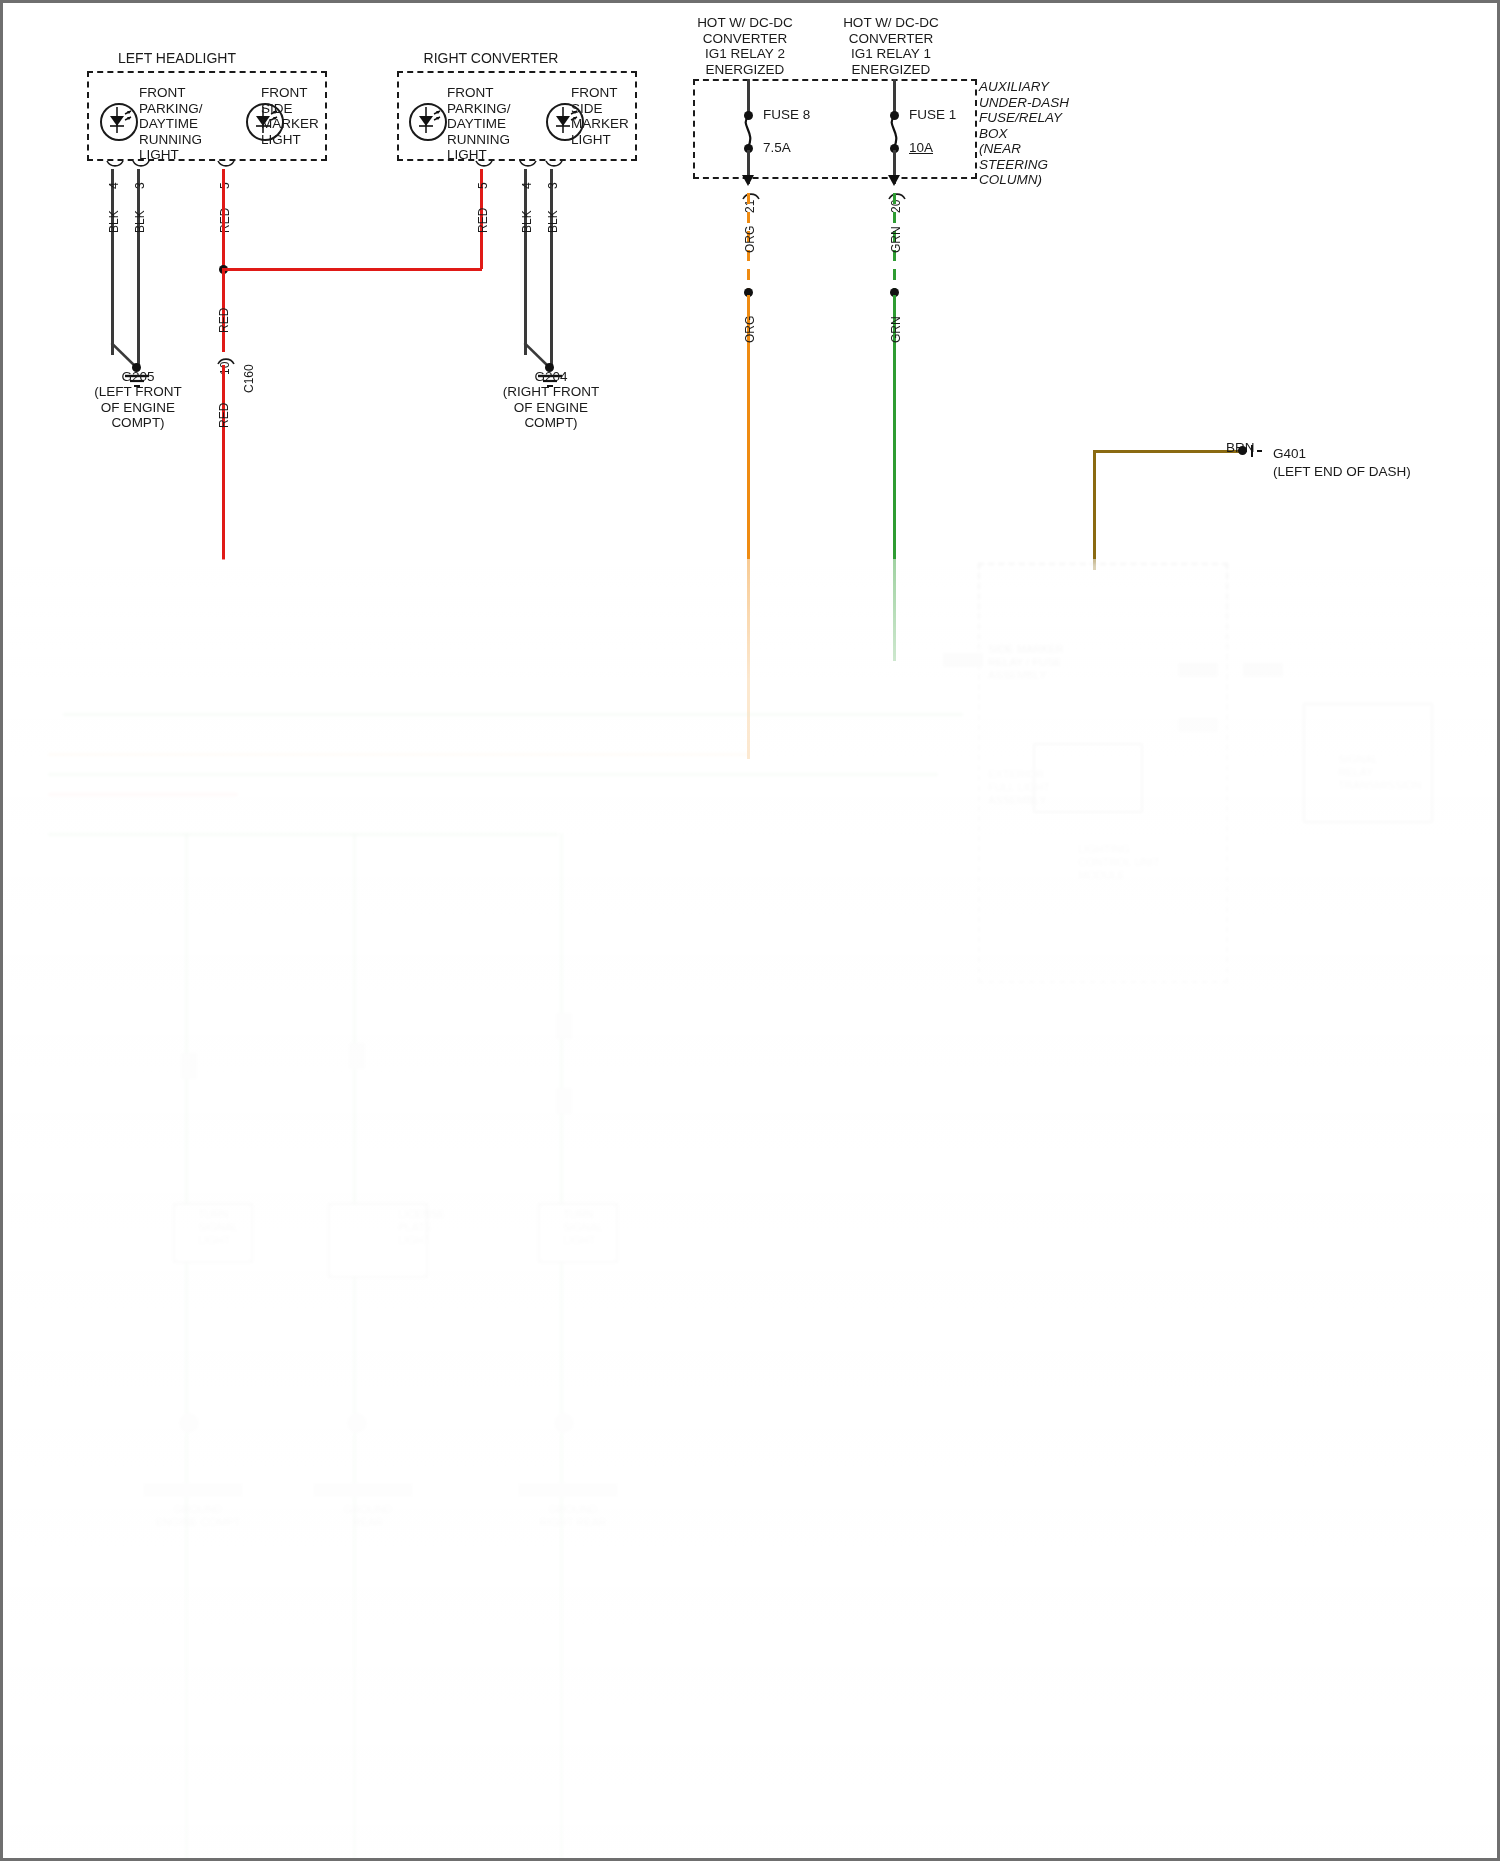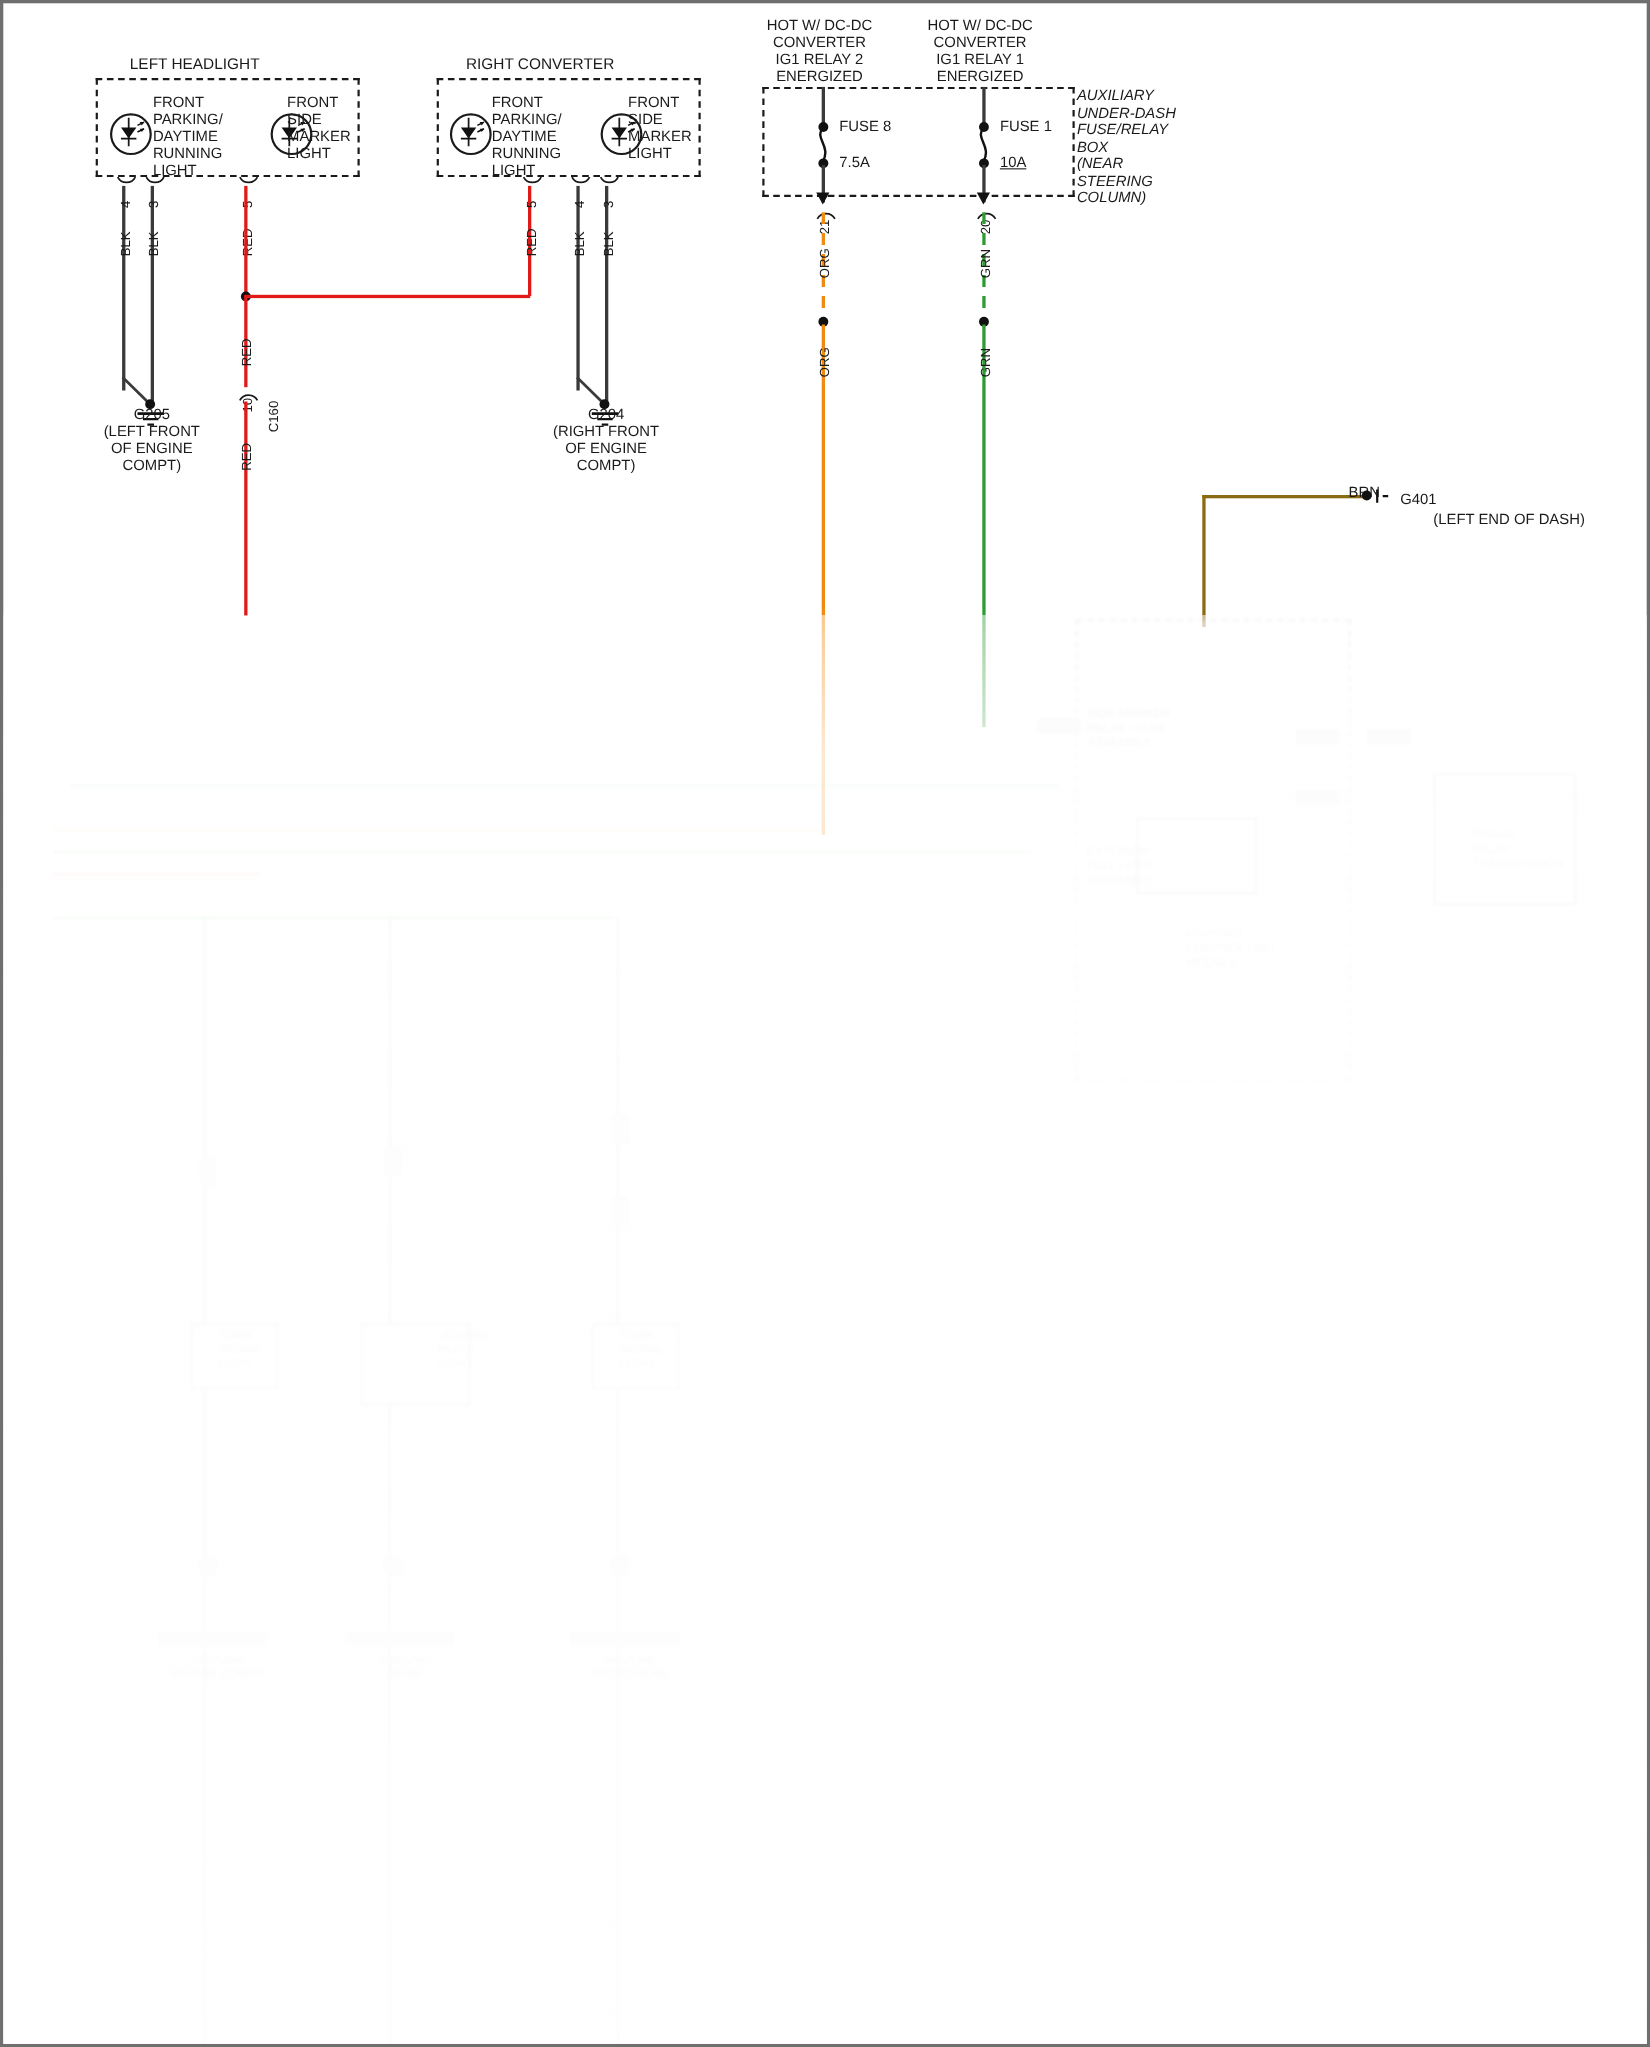--- a/index.html
+++ b/index.html
@@ -254,21 +254,21 @@
 
   <div class="wire h brn" style="left:1090px;top:447px;width:148px;"></div>
   <div class="wire v brn" style="left:1090px;top:447px;height:120px;"></div>
   <div class="t" style="left:1200px;top:437px;margin-left:23px;">BRN</div>
   <div class="dot" style="left:1235px;top:443px;"></div>
   <svg style="position:absolute;left:1246px;top:440px;width:18px;height:16px;" viewBox="0 0 18 16">
     <line x1="3" y1="2" x2="3" y2="14" stroke="#111" stroke-width="2"></line>
     <line x1="8" y1="8" x2="13" y2="8" stroke="#111" stroke-width="2"></line>
   </svg>
   <div class="t" style="left:1270px;top:443px;">G401</div>
-  <div class="t" style="left:1300px;top:461px;">(LEFT END OF DASH)</div>
+  <div class="t" style="left:1270px;top:461px;">(LEFT END OF DASH)</div>
 
   <div class="ghost" style="left:0;top:540px;width:1500px;height:1321px;">
 
     <div class="wire h grn" style="left:45px;top:230px;width:890px;opacity:.55;"></div>
     <div class="wire h grn" style="left:45px;top:290px;width:510px;opacity:.55;"></div>
     <div class="wire h grn" style="left:60px;top:170px;width:900px;opacity:.55;"></div>
     <div class="wire h org" style="left:45px;top:210px;width:700px;opacity:.55;"></div>
     <div class="wire h red" style="left:45px;top:250px;width:190px;opacity:.45;"></div>
 
     <div class="wire v grn" style="left:182px;top:290px;height:1080px;opacity:.5;"></div>

